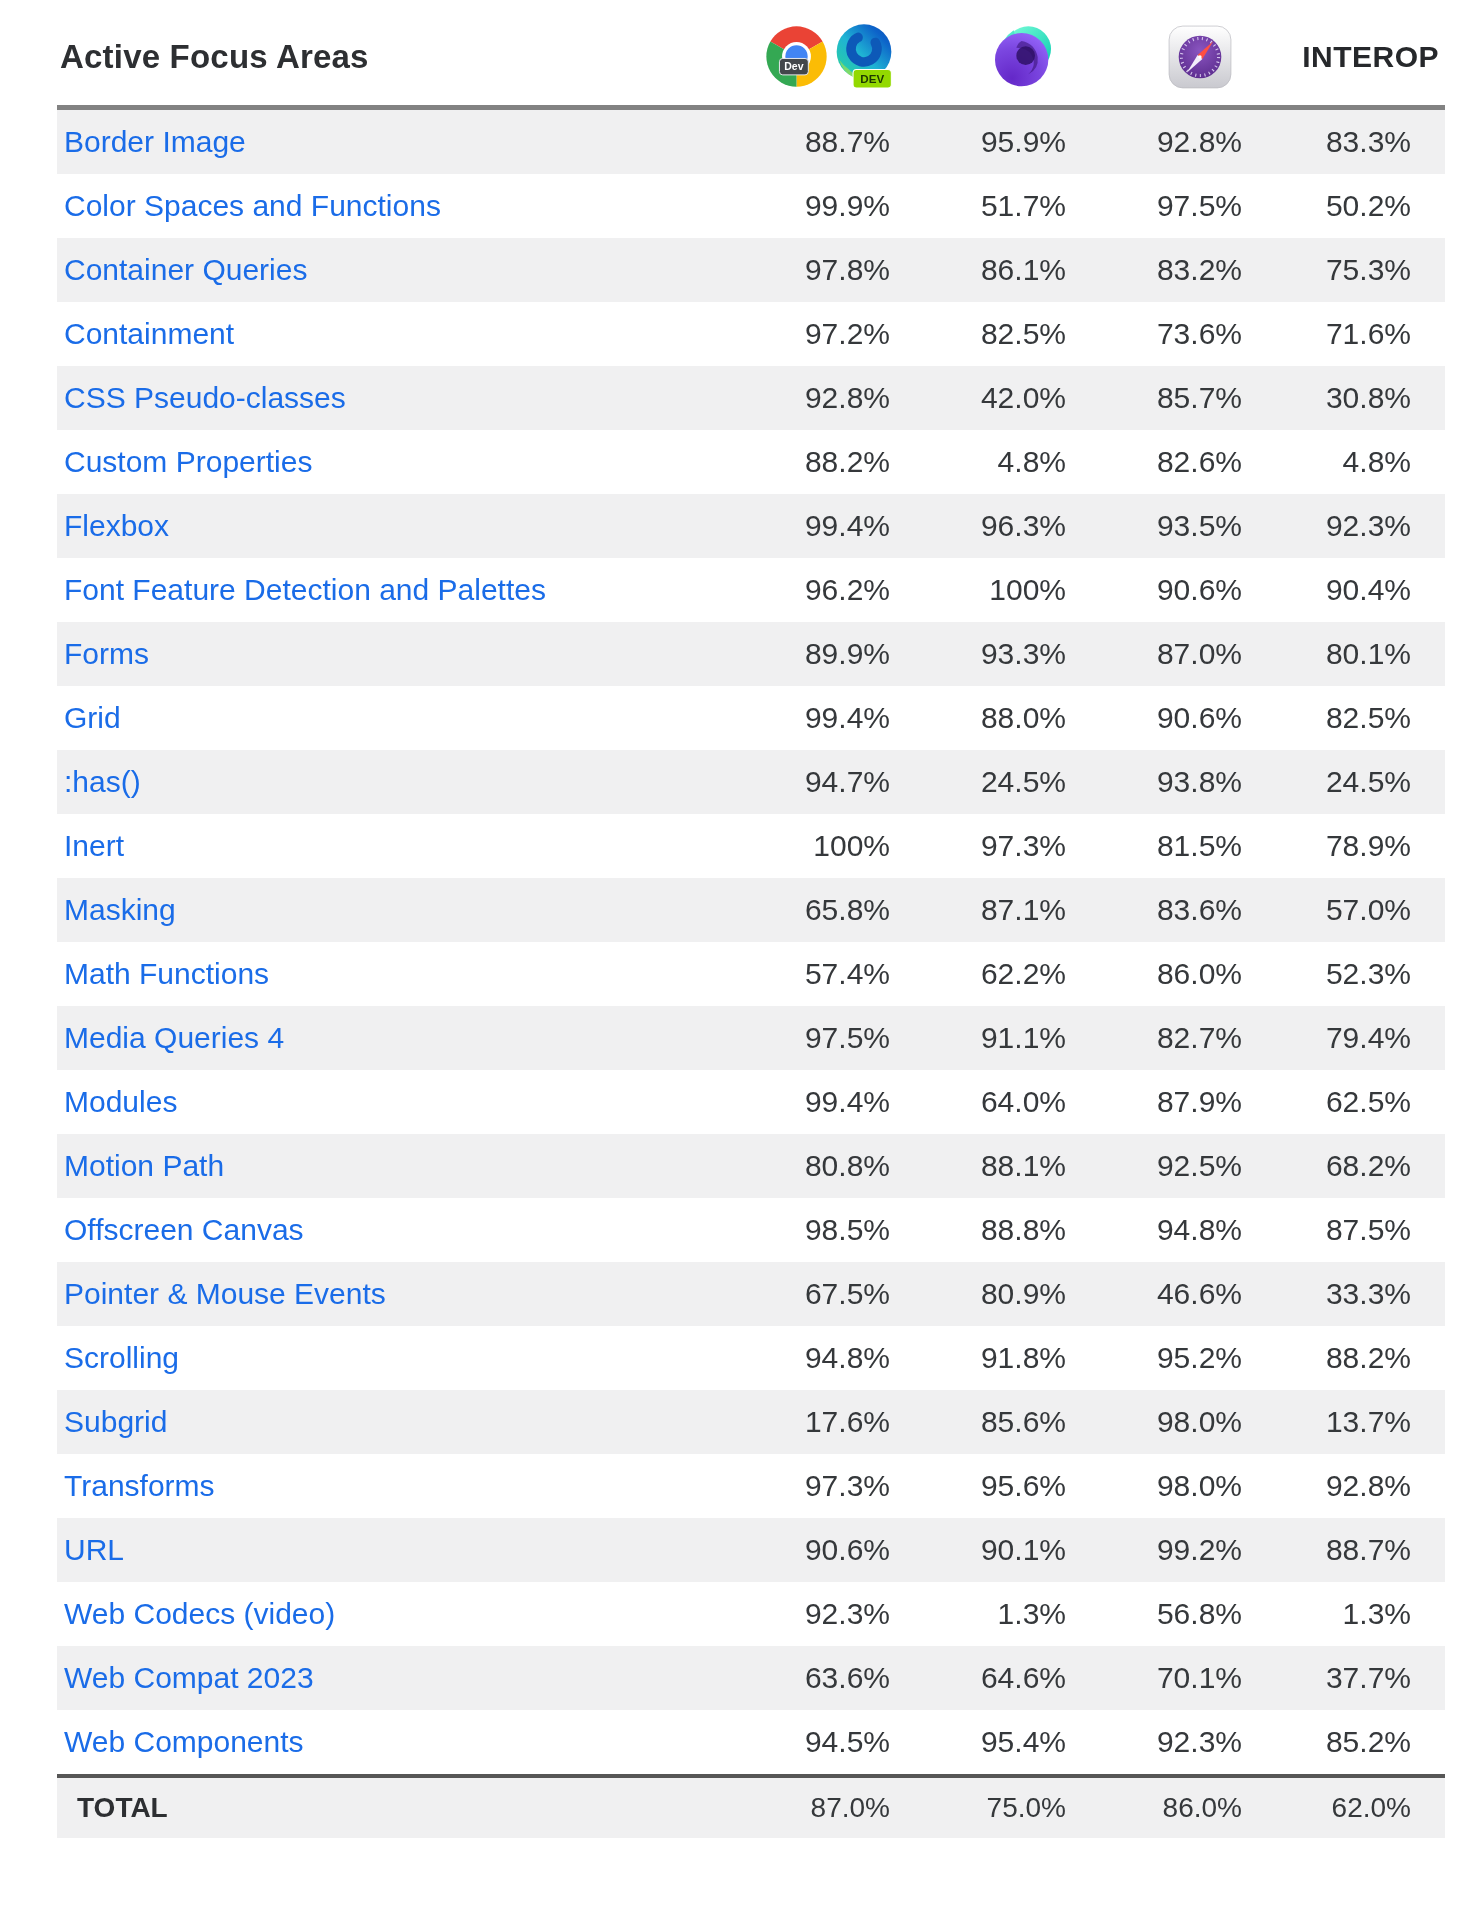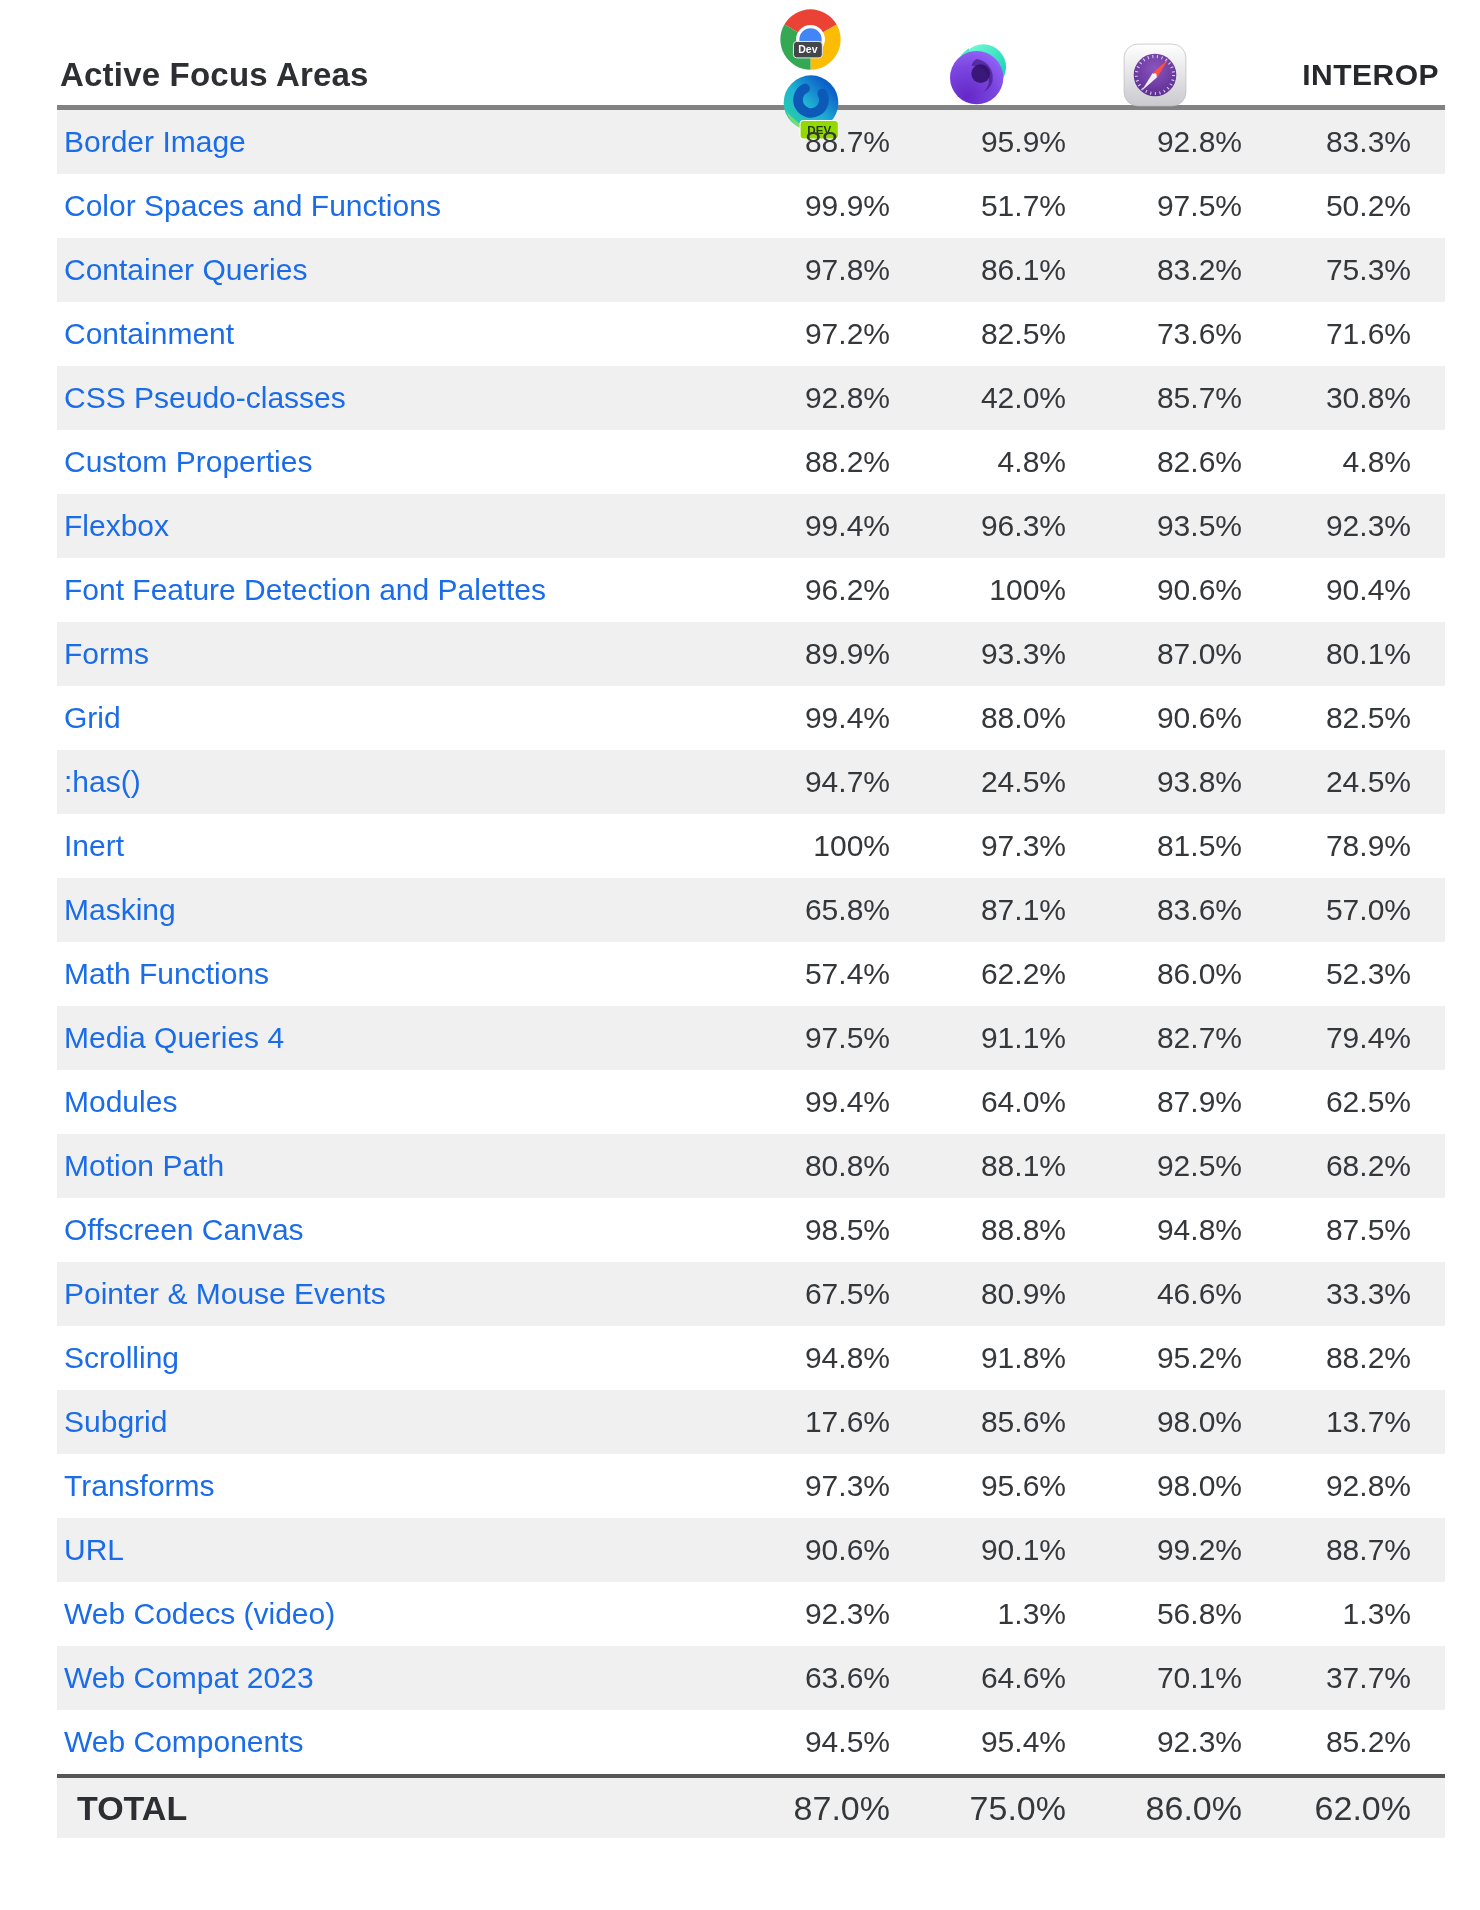--- a/index.html
+++ b/index.html
@@ -8,37 +8,37 @@
     font-family:"Liberation Sans","DejaVu Sans",sans-serif;
     color:#35383b;overflow:hidden;
   }
   .wrap{margin-left:57px;width:1388px;}
   .grid-cols{display:grid;grid-template-columns:1fr 176px 176px 176px 193px;}
 
   
   .hdr{align-items:center;height:110px;box-sizing:border-box;
        border-bottom:5px solid #828282;padding-top:8px;}
   .hdr-title{font-size:33px;font-weight:bold;color:#2d2f32;padding-left:3px;letter-spacing:.2px;}
-  .icon-cell{display:flex;justify-content:flex-end;align-items:center;flex-direction:column;}
+  .icon-cell{display:flex;justify-content:flex-end;align-items:center;}
   .icon-cell.pair{gap:3px;padding-right:3px;}
   .icon-cell.ff{padding-right:21px;}
   .icon-cell.sf{padding-right:19px;}
   .hdr-interop{font-size:30px;font-weight:bold;color:#26282b;text-align:right;padding-right:6px;letter-spacing:.5px;}
   svg{display:block;}
 
   
   .row{height:64px;align-items:center;font-size:30px;}
   .row.stripe{background:#f0f0f1;}
   .cell.name{padding-left:7px;white-space:nowrap;overflow:hidden;}
   a.link{color:#1a6ce8;text-decoration:none;cursor:pointer;}
   .cell.score{text-align:right;padding-right:10px;color:#35383b;font-variant-numeric:tabular-nums;}
   .cell.score.interop{padding-right:34px;}
 
   
-  .total-row{height:60px;background:#f0f0f1;border-top:4px solid #565656;align-items:center;font-size:34px;}
+  .total-row{height:60px;background:#f0f0f1;border-top:4px solid #565656;align-items:center;font-size:28px;}
   .total-label{font-weight:bold;color:#2d2f32;padding-left:20px;}
 </style>
 </head>
 <body>
 
 <div class="wrap">
 
   <div class="hdr grid-cols">
     <div class="hdr-title">Active Focus Areas</div>
 

